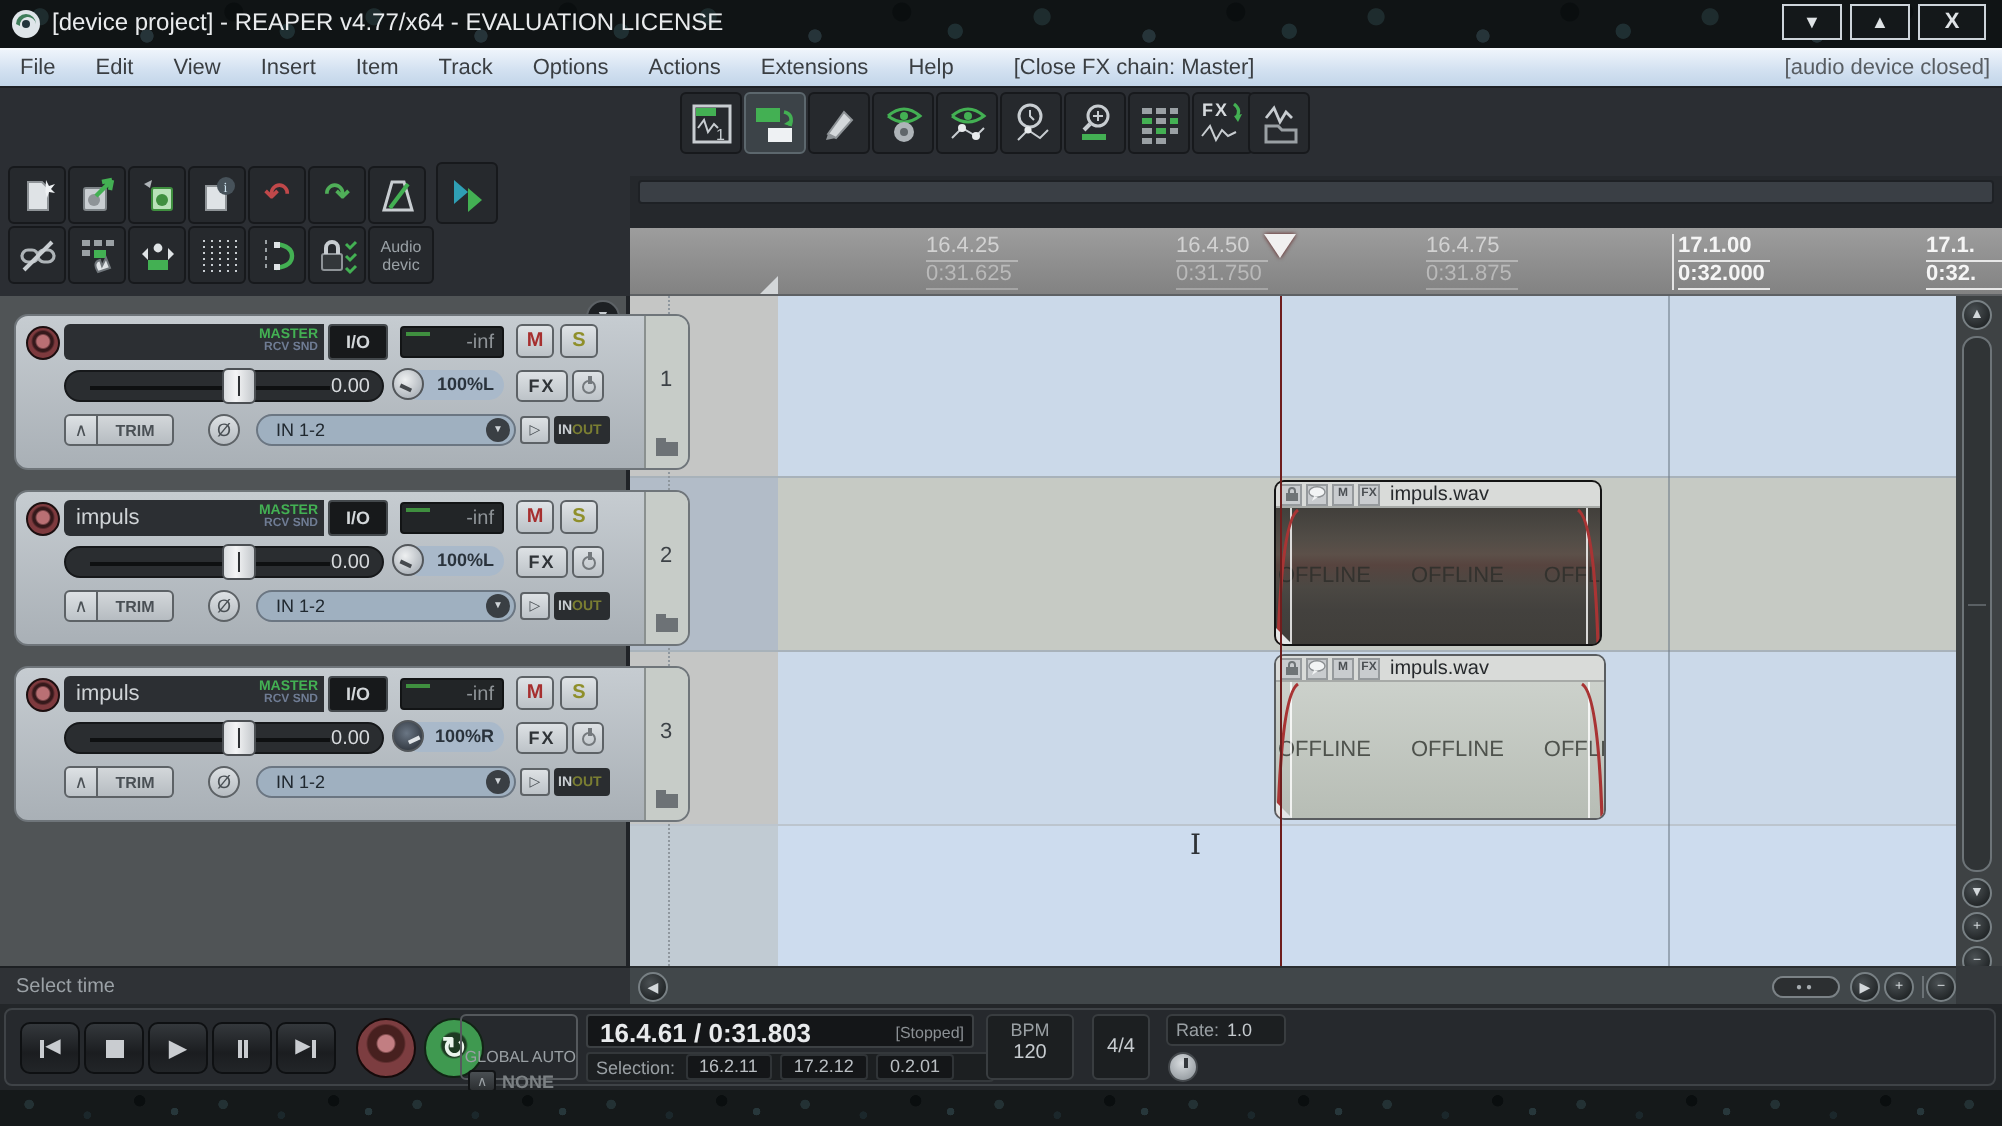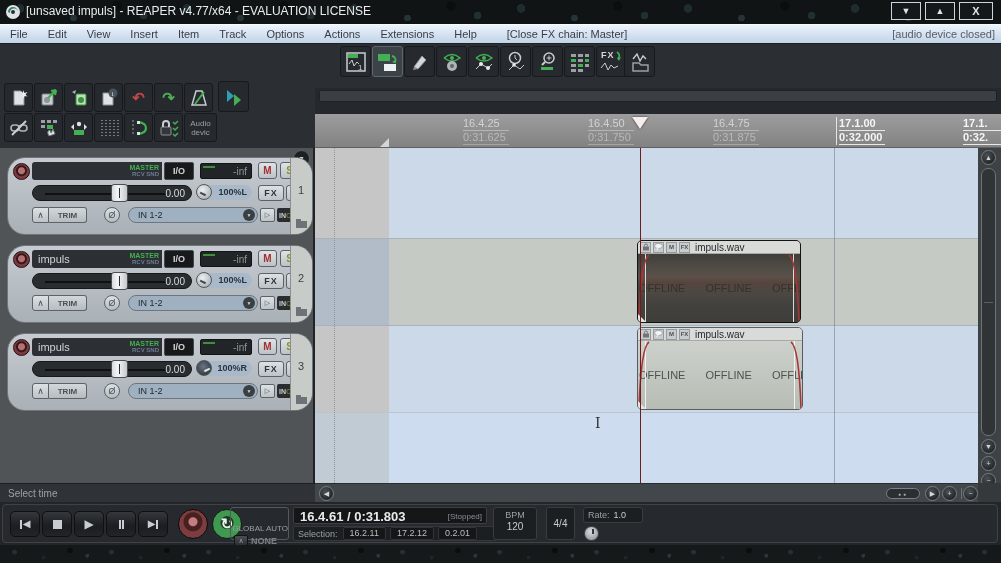--- a/index.html
+++ b/index.html
@@ -35,21 +35,21 @@
   .tbtn.active{background:#3c4348;border-color:#5c676d;}
   .glyph{font-size:15px;line-height:1;}
   .gl-red{color:#c0484a;font-weight:bold;}
   .gl-green{color:#4fae58;font-weight:bold;}
   .fxtext{color:#d6dadd;font-size:9px;font-weight:bold;letter-spacing:1px;}
   .audiodev{color:#9aa1a6;font-size:8px;line-height:9px;text-align:center;}
   
   .tcp{left:0;top:148px;width:315px;height:335px;background:#505456;border-right:2px solid #202327;box-sizing:border-box;}
   .tcp-circle{position:absolute;width:17px;height:17px;border-radius:50%;background:#1d2023;
      border:1px solid #5d6266;color:#c8cdd1;font-size:7px;display:flex;align-items:center;justify-content:center;box-sizing:border-box;}
-  .panel{position:absolute;left:7px;width:306px;height:78px;border-radius:18px;
+  .panel{position:absolute;left:7px;width:338px;height:78px;border-radius:7px;
      background:linear-gradient(#c6ccd1,#a9b0b6);border:1px solid #6f757a;box-sizing:border-box;overflow:hidden;}
   .numcol{position:absolute;right:0;top:0;width:21px;height:100%;background:#c7ccc8;border-left:1px solid #8a908f;}
   .tracknum{position:absolute;left:0;width:20px;top:26px;text-align:center;font-size:11px;color:#3c4146;}
   .foldericon{position:absolute;left:5px;bottom:6px;width:11px;height:7px;background:#6d7276;}
   .foldericon::before{content:"";position:absolute;left:0;top:-2px;width:5px;height:2px;background:#6d7276;}
   .recbtn{position:absolute;left:5px;top:5px;width:15px;height:15px;border-radius:50%;
      background:radial-gradient(circle at 50% 45%, #b97074 0 3px, #35191b 4px 5px, #7e3a3e 6px);border:1px solid #1c0f10;}
   .namerow{position:absolute;left:24px;top:4px;height:18px;background:#2c2f33;border-radius:3px 0 0 3px;
      display:flex;align-items:center;box-sizing:border-box;}
   .tname{color:#cfd3d6;font-size:11px;padding-left:6px;flex:1;white-space:nowrap;}
@@ -212,21 +212,21 @@
 <div id="app">
 
   <div class="abs titlebar">
     <div class="abs" style="left:5px;top:4px;">
       <svg width="16" height="16">
           <circle cx="8" cy="8" r="7" fill="#dfe5e9"></circle>
           <path d="M3,8 a5,5 0 0 1 10,0 a4,4 0 0 0 -8,1 z" fill="#3e7d5a"></path>
           <circle cx="8" cy="8" r="2" fill="#22343c"></circle>
         </svg>
     </div>
-    <div class="abs title-text">[unsaved impuls] - REAPER v4.77/x64 - EVALUATION LICENSE</div>
+    <div class="abs title-text">[device project] - REAPER v4.77/x64 - EVALUATION LICENSE</div>
     <div class="abs winbtns">
       <div class="winbtn">
           <span>▼</span>
         </div>
       <div class="winbtn">
           <span>▲</span>
         </div>
       <div class="winbtn" style="width:32px;font-weight:bold;font-size:11px;">
           <span>X</span>
         </div>

